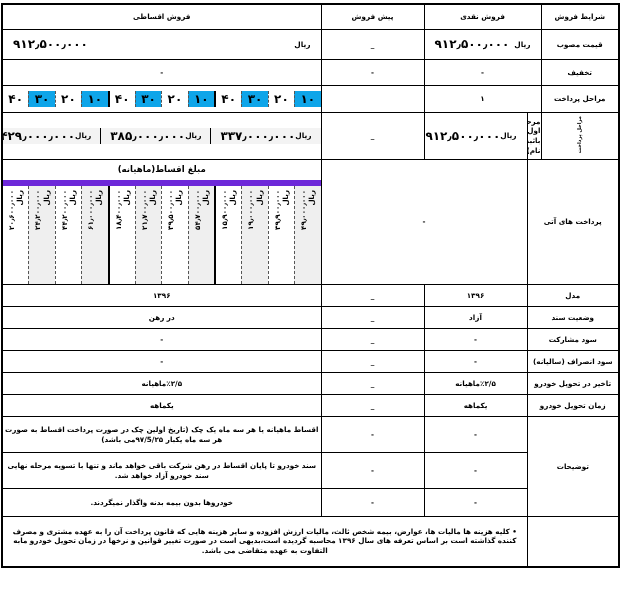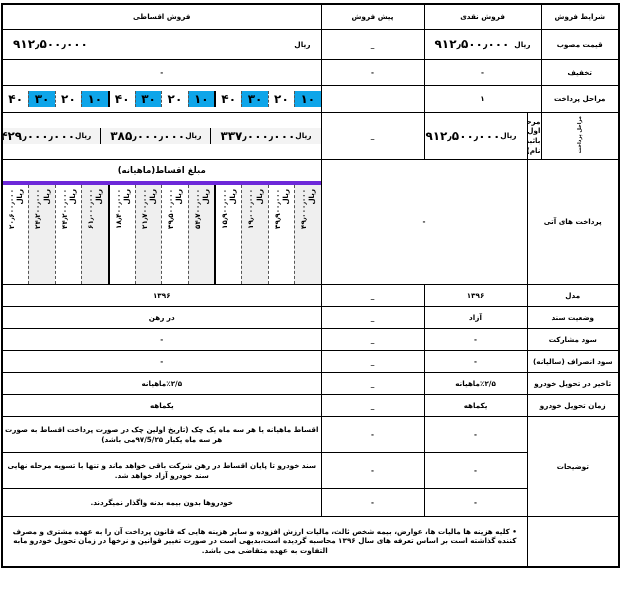--- a/index.html
+++ b/index.html
@@ -276,21 +276,21 @@
               </div>
             </div>
       </td>
     </tr>
 
     <tr style="height:124px">
       <td class="lbl frame-r" colspan="2">پرداخت های آتی</td>
       <td colspan="2" class="white dash">-</td>
       <td class="white frame-l" style="padding:0;vertical-align:top">
         <div style="display:flex;flex-direction:column;height:124px;width:100%">
-          <div class="inst-head" style="display:flex;align-items:center;justify-content:center;border-bottom:4px solid #6d28d9">مبلغ اقساط(ماهیانه)</div>
+          <div class="inst-head" style="display:flex;align-items:center;justify-content:center;border-bottom:6px solid #6d28d9">مبلغ اقساط(ماهیانه)</div>
           <div style="flex:1 1 auto" class="inst-grid" id="inst-grid">
                 <div class="inst-cell alt">
                   <span class="vtxt cur">ریال</span>
                   <span class="vtxt">۴۹٫۰۰۰٫۰۰۰</span>
                 </div>
                 <div class="inst-cell">
                   <span class="vtxt cur">ریال</span>
                   <span class="vtxt">۳۹٫۹۰۰٫۰۰۰</span>
                 </div>
                 <div class="inst-cell alt">

